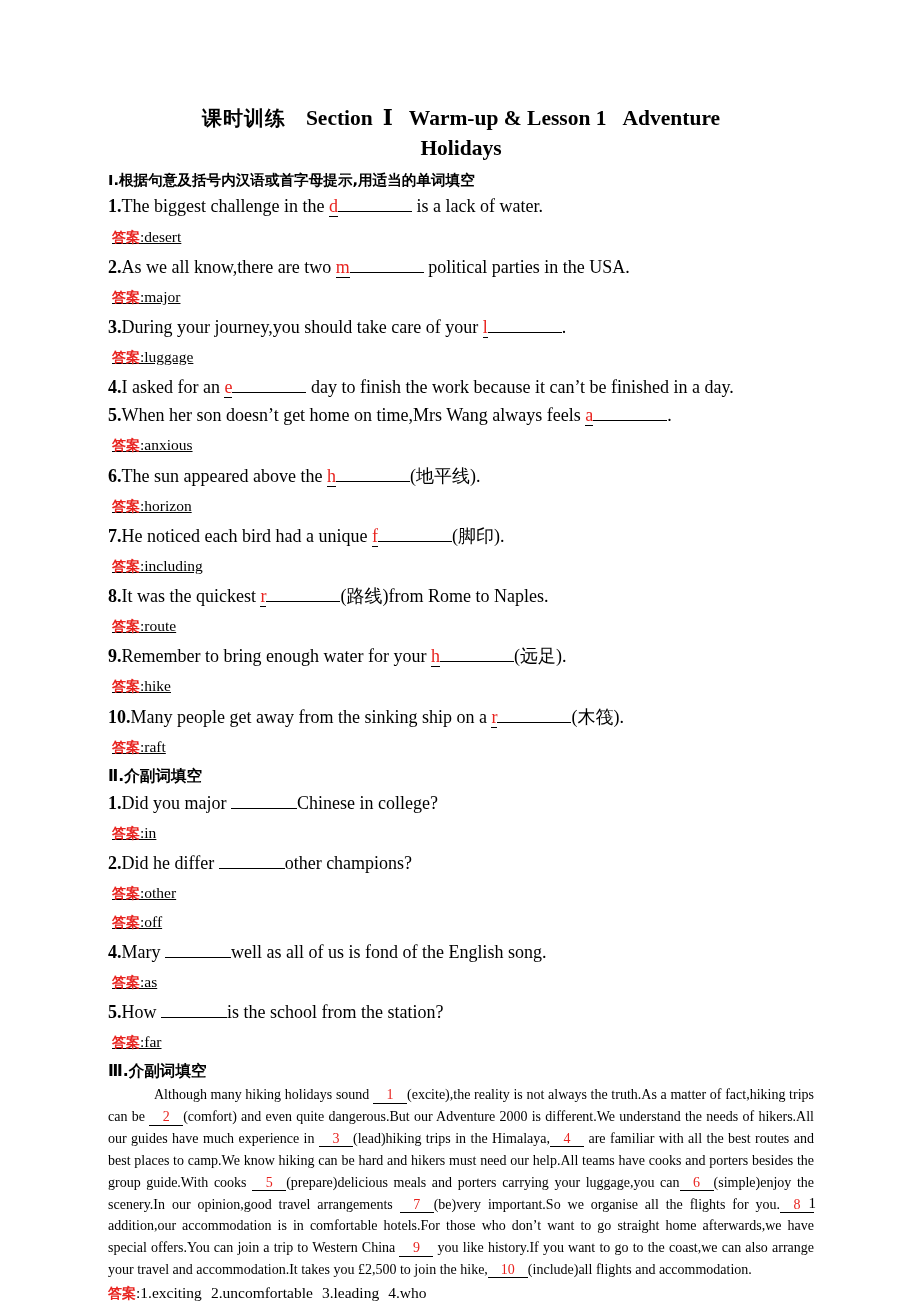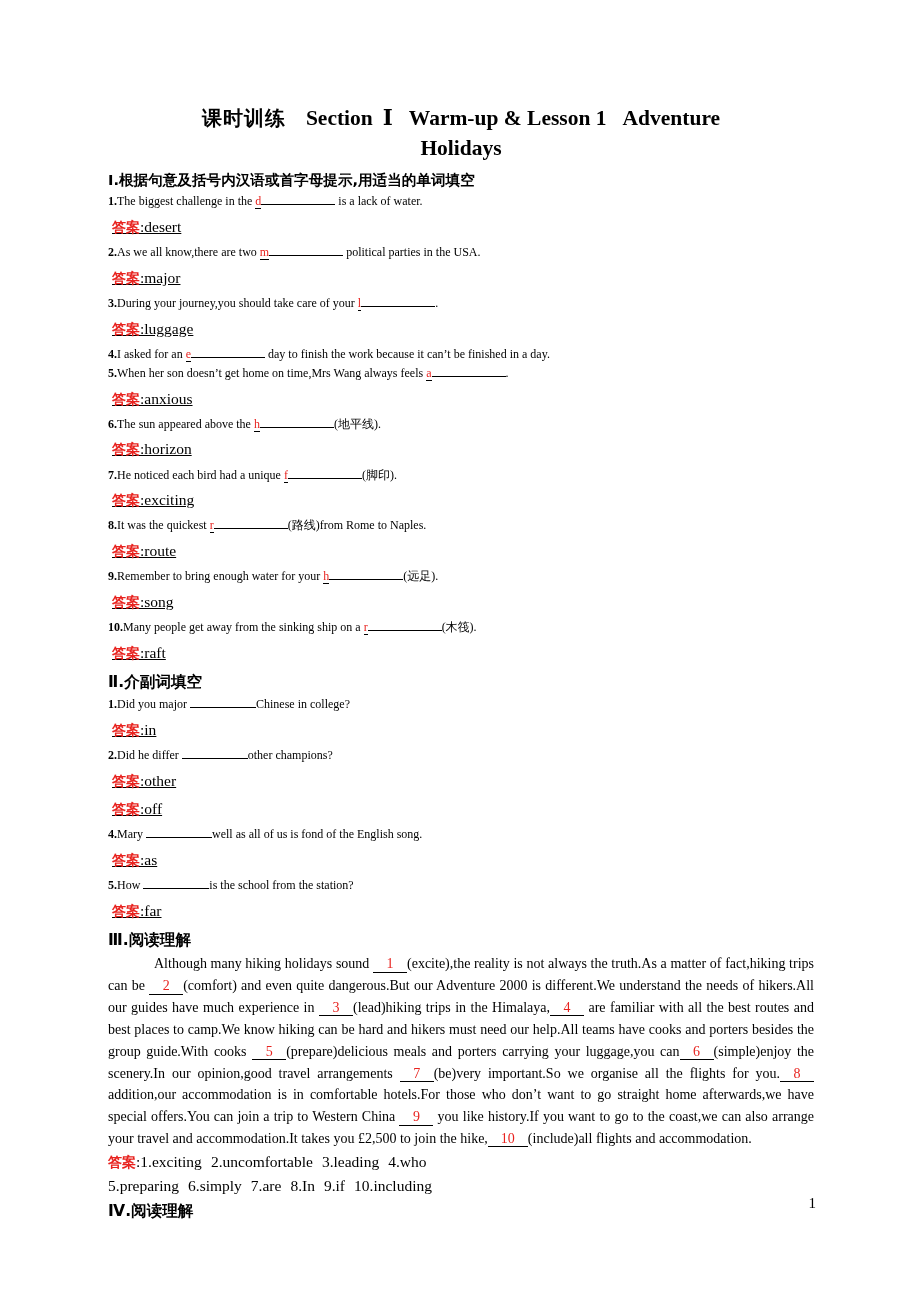--- a/index.html
+++ b/index.html
@@ -57,21 +57,21 @@
   }
   .sec-head .cn {
     font-family: "DejaVu Sans", "Liberation Sans", sans-serif;
     font-size: 14.6px;
     font-weight: bold;
   }
   .sec-head.big .cn { font-size: 15.6px; }
 
   
   .q-line {
-    font-size: 12px;
+    font-size: 18px;
     line-height: 1.56;
     margin: 0;
     white-space: normal;
   }
   .q-num { font-weight: bold; }
   .ans-line {
     font-size: 15.5px;
     line-height: 1.56;
     margin: 4px;
     text-decoration: underline;
@@ -155,46 +155,46 @@
         <div class="q-line"><span class="q-num">2.</span>As we all know,there are two <span class="hint">m</span><span class="blank w-lg"></span> political parties in the USA.</div>
         <div class="ans-line"><span class="ans-tag">答案</span><span class="ans-text">:major</span></div>
         <div class="q-line"><span class="q-num">3.</span>During your journey,you should take care of your <span class="hint">l</span><span class="blank w-lg"></span>.</div>
         <div class="ans-line"><span class="ans-tag">答案</span><span class="ans-text">:luggage</span></div>
         <div class="q-line"><span class="q-num">4.</span>I asked for an <span class="hint">e</span><span class="blank w-lg"></span> day to finish the work because it can’t be finished in a day.</div>
         <div class="q-line"><span class="q-num">5.</span>When her son doesn’t get home on time,Mrs Wang always feels <span class="hint">a</span><span class="blank w-lg"></span>.</div>
         <div class="ans-line"><span class="ans-tag">答案</span><span class="ans-text">:anxious</span></div>
         <div class="q-line"><span class="q-num">6.</span>The sun appeared above the <span class="hint">h</span><span class="blank w-lg"></span>(地平线).</div>
         <div class="ans-line"><span class="ans-tag">答案</span><span class="ans-text">:horizon</span></div>
         <div class="q-line"><span class="q-num">7.</span>He noticed each bird had a unique <span class="hint">f</span><span class="blank w-lg"></span>(脚印).</div>
-        <div class="ans-line"><span class="ans-tag">答案</span><span class="ans-text">:exciting</span></div>
+        <div class="ans-line"><span class="ans-tag">答案</span><span class="ans-text">:including</span></div>
         <div class="q-line"><span class="q-num">8.</span>It was the quickest <span class="hint">r</span><span class="blank w-lg"></span>(路线)from Rome to Naples.</div>
         <div class="ans-line"><span class="ans-tag">答案</span><span class="ans-text">:route</span></div>
         <div class="q-line"><span class="q-num">9.</span>Remember to bring enough water for your <span class="hint">h</span><span class="blank w-lg"></span>(远足).</div>
-        <div class="ans-line"><span class="ans-tag">答案</span><span class="ans-text">:song</span></div>
+        <div class="ans-line"><span class="ans-tag">答案</span><span class="ans-text">:hike</span></div>
         <div class="q-line"><span class="q-num">10.</span>Many people get away from the sinking ship on a <span class="hint">r</span><span class="blank w-lg"></span>(木筏).</div>
         <div class="ans-line"><span class="ans-tag">答案</span><span class="ans-text">:raft</span></div>
       </div>
 
     <div class="sec-head big">
       <span class="cn">Ⅱ.介副词填空</span>
     </div>
     <div id="sec2-items">
         <div class="q-line"><span class="q-num">1.</span>Did you major <span class="blank w-md"></span>Chinese in college?</div>
         <div class="ans-line"><span class="ans-tag">答案</span><span class="ans-text">:in</span></div>
         <div class="q-line"><span class="q-num">2.</span>Did he differ <span class="blank w-md"></span>other champions?</div>
         <div class="ans-line"><span class="ans-tag">答案</span><span class="ans-text">:other</span></div>
         <div class="ans-line"><span class="ans-tag">答案</span><span class="ans-text">:off</span></div>
         <div class="q-line"><span class="q-num">4.</span>Mary <span class="blank w-md"></span>well as all of us is fond of the English song.</div>
         <div class="ans-line"><span class="ans-tag">答案</span><span class="ans-text">:as</span></div>
         <div class="q-line"><span class="q-num">5.</span>How <span class="blank w-md"></span>is the school from the station?</div>
         <div class="ans-line"><span class="ans-tag">答案</span><span class="ans-text">:far</span></div>
       </div>
 
     <div class="sec-head big">
-      <span class="cn">Ⅲ.阅读理解</span>
+      <span class="cn">Ⅲ.介副词填空</span>
     </div>
     <p class="passage" id="sec3-passage"><span class="indent"></span>Although many hiking holidays sound <span class="nblank">1</span>(excite),the reality is not always the truth.As a matter of fact,hiking trips can be <span class="nblank">2</span>(comfort) and even quite dangerous.But our Adventure 2000 is different.We understand the needs of hikers.All our guides have much experience in <span class="nblank">3</span>(lead)hiking trips in the Himalaya,<span class="nblank">4</span> are familiar with all the best routes and best places to camp.We know hiking can be hard and hikers must need our help.All teams have cooks and porters besides the group guide.With cooks <span class="nblank">5</span>(prepare)delicious meals and porters carrying your luggage,you can<span class="nblank">6</span>(simple)enjoy the scenery.In our opinion,good travel arrangements <span class="nblank">7</span>(be)very important.So we organise all the flights for you.<span class="nblank">8</span> addition,our accommodation is in comfortable hotels.For those who don’t want to go straight home afterwards,we have special offers.You can join a trip to Western China <span class="nblank">9</span> you like history.If you want to go to the coast,we can also arrange your travel and accommodation.It takes you £2,500 to join the hike,<span class="nblank wide">10</span>(include)all flights and accommodation.</p>
     <div class="answers-multi">
       <span class="ans-tag">答案</span><span class="ans-text">:</span><span id="sec3-ans1"><span>1.exciting</span><span class="gap"></span><span>2.uncomfortable</span><span class="gap"></span><span>3.leading</span><span class="gap"></span><span>4.who</span></span>
     </div>
     <div class="answers-multi">
       <span id="sec3-ans2"><span>5.preparing</span><span class="gap"></span><span>6.simply</span><span class="gap"></span><span>7.are</span><span class="gap"></span><span>8.In</span><span class="gap"></span><span>9.if</span><span class="gap"></span><span>10.including</span></span>
     </div>
 
     <div class="sec-head big">

